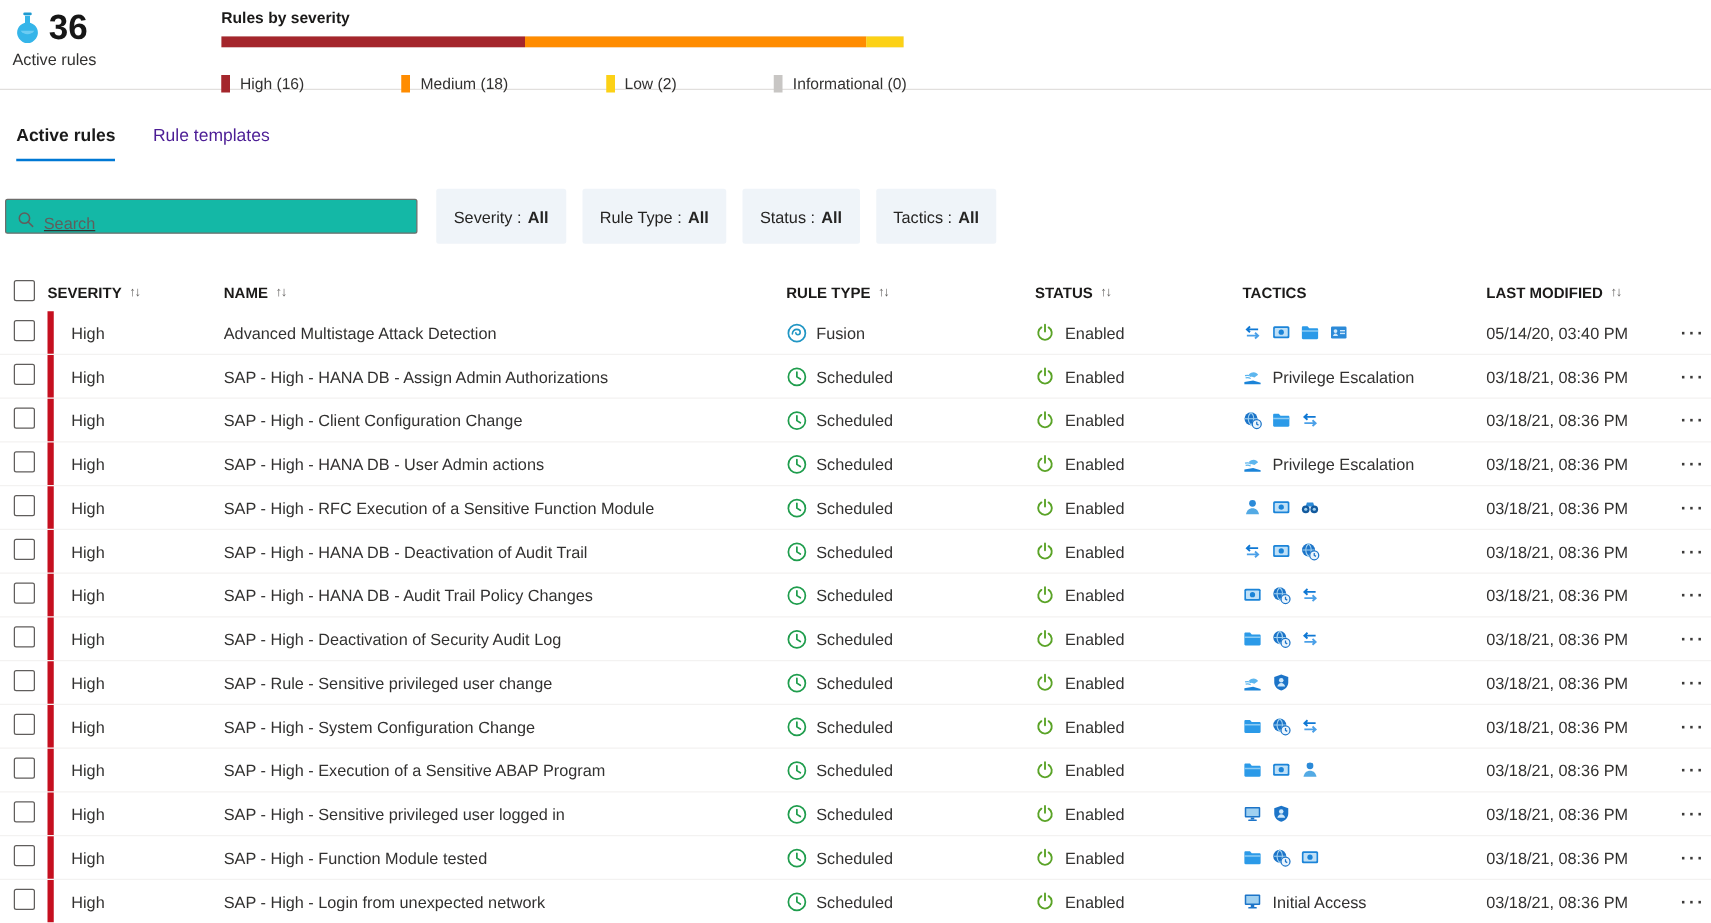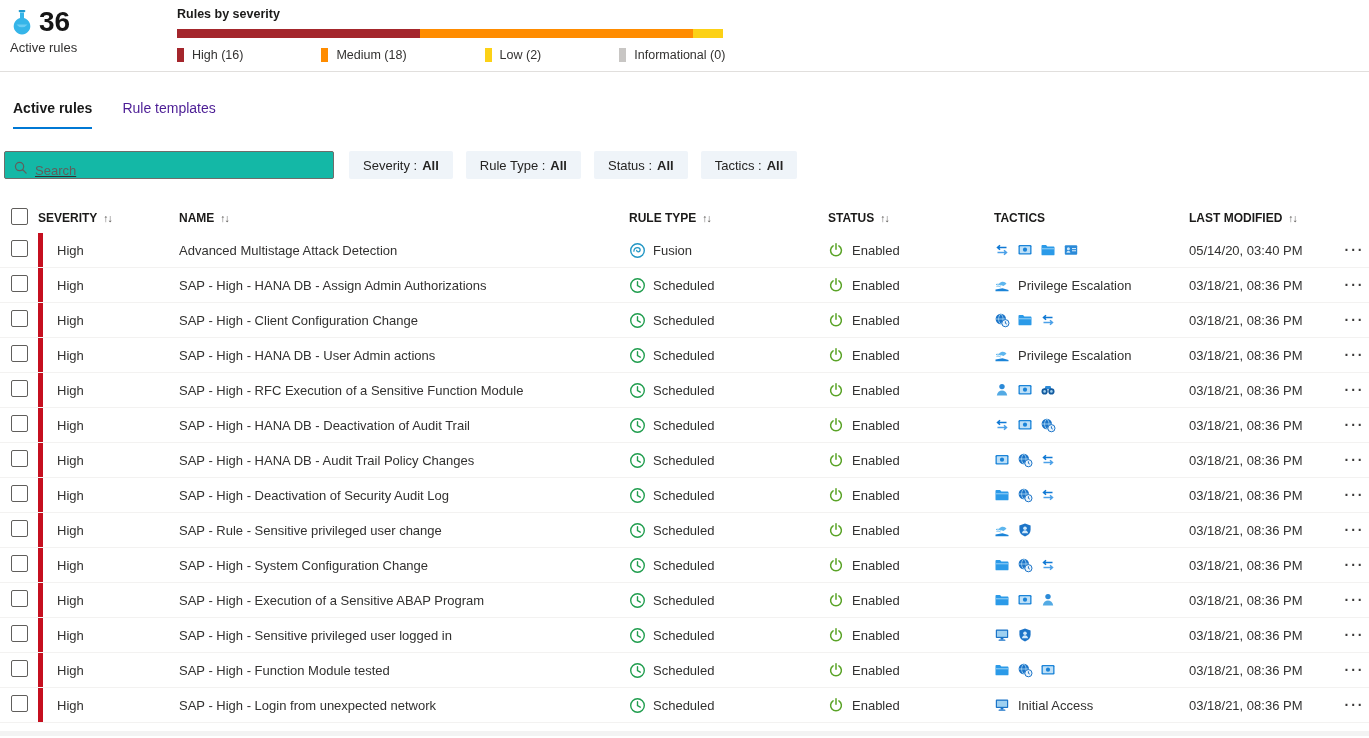--- a/index.html
+++ b/index.html
@@ -9,36 +9,36 @@
   .stats{display:flex;padding:7px 0 0 10px;height:71px;}
   .count-block{width:167px;}
   .count-row{display:flex;align-items:flex-end;gap:5px;}
   .flask{display:inline-flex;}
   .flask svg{width:24px;height:28px;}
   .count{font-size:28px;font-weight:600;color:#161616;line-height:30px;}
   .count-label{font-size:13px;margin-top:3px;}
   .sev-title{font-size:12.5px;font-weight:700;color:#1b1a19;}
   .sev-bar{display:flex;width:546px;height:9px;margin-top:8px;background:#edebe9;overflow:hidden;}
   .seg{height:100%;}
-  .sev-legend{display:flex;gap:78px;margin-top:10px;font-size:12.5px;align-items:center;}
+  .sev-legend{display:flex;gap:78px;margin-top:22px;font-size:12.5px;align-items:center;}
   .legend-item{display:flex;align-items:center;}
   .swatch{width:7px;height:14px;margin-right:8px;display:inline-block;}
   .divider{height:1px;background:#e1dfdd;}
 
   .tabs{display:flex;gap:30px;padding-left:13px;margin-top:27px;}
   .tab{font-size:14px;line-height:19px;padding-bottom:9px;cursor:pointer;color:#4c1d95;}
   .tab.selected{font-weight:600;border-bottom:2px solid #0078d4;color:#1a1a1a;}
 
   .filters{display:flex;margin-top:22px;padding-left:4px;align-items:center;}
   .search{width:330px;height:28px;border:1px solid #6e6d6b;border-radius:2px;display:flex;align-items:flex-end;padding:0 8px;gap:7px;background:#14b8a6;text-decoration:underline;}
   .search svg{width:15px;height:15px;flex:none;}
   .search input{border:0;outline:0;flex:1;font:inherit;font-size:13px;color:#323130;background:transparent;}
   .search input::placeholder{color:#605e5c;}
   .pills{display:flex;gap:13px;margin-left:15px;}
-  .pill{background:#eff4f9;height:28px;display:flex;align-items:center;padding:0 14px;border-radius:2px;font-size:13px;cursor:pointer;color:#252423;}
+  .pill{background:#eff4f9;height:44px;display:flex;align-items:center;padding:0 14px;border-radius:2px;font-size:13px;cursor:pointer;color:#252423;}
   .pill b{margin-left:5px;font-weight:700;}
 
   .grid{display:grid;grid-template-columns:38px 141px 450px 199px 166px 195px 151px 1fr;align-items:center;}
   .thead{margin-top:23px;height:31px;font-size:12px;font-weight:700;color:#1b1a19;}
   .hcell{display:flex;align-items:center;}
   .sort{font-size:10.5px;color:#605e5c;margin-left:6px;font-weight:400;letter-spacing:-1px;}
   .checkbox{width:17px;height:17px;border:1px solid #605e5c;border-radius:2px;margin-left:11px;display:inline-block;background:#fff;cursor:pointer;}
   .row{height:35px;border-bottom:1px solid #f3f2f1;cursor:pointer;}
   .cell{min-width:0;}
   .sev-cell{position:relative;height:100%;display:flex;align-items:center;padding-left:19px;}

